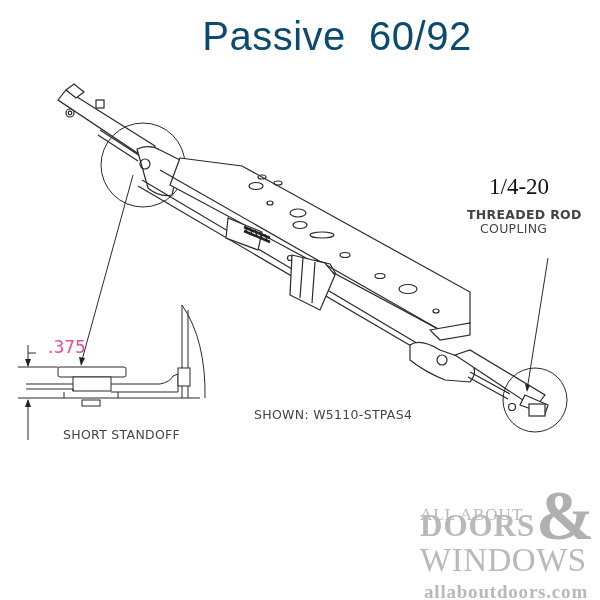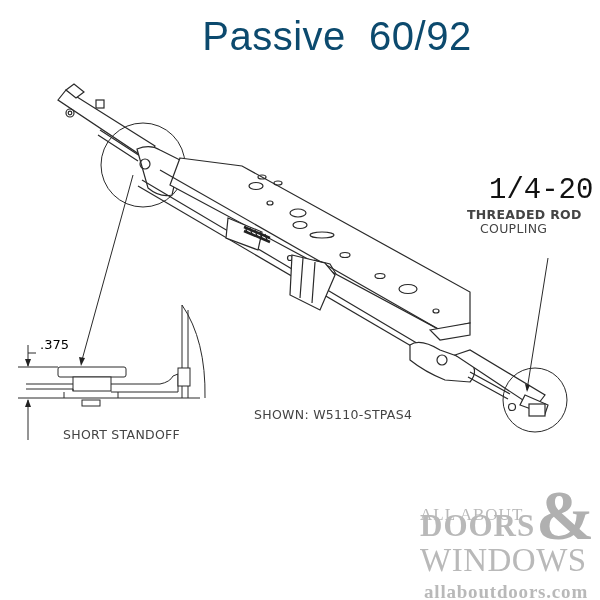--- a/index.html
+++ b/index.html
@@ -1,20 +1,20 @@
 <!DOCTYPE html>
 <html><head>
 <meta charset="utf-8">
 <style>
   html, body { margin:0; padding:0; background:#ffffff; }
   body { width:600px; height:600px; position:relative; overflow:hidden; font-family:"Liberation Sans", sans-serif; }
   .title { position:absolute; left:0; top:14px; width:600px; text-align:center; font-size:40px; color:#0c4a6e; letter-spacing:0.5px; white-space:pre;margin-left:37px; }
   .label { position:absolute; color:#444; font-family:"DejaVu Sans", sans-serif; font-size:12.5px; letter-spacing:0.3px; line-height:14px; white-space:pre; }
-  .spec { position:absolute; left:489px; top:174px; font-size:29px; color:#111; font-family:Liberation Mono, monospace; }
-  .dim { position:absolute; left:40px; top:337px; font-size:13px; color:#000000; font-family:"DejaVu Sans", sans-serif; }
+  .spec { position:absolute; left:489px; top:174px; font-size:23px; color:#111; font-family:Liberation Serif, serif; }
+  .dim { position:absolute; left:48px; top:337px; font-size:17px; color:#ec4899; font-family:"DejaVu Sans", sans-serif; }
   svg.drawing { position:absolute; left:0; top:0; }
   .logo { position:absolute; left:420px; top:484px; width:170px; color:#b9b9b9; font-family:"Liberation Serif", serif; text-align:left; }
   .logo .l1 { position:absolute; left:0; top:0; font-size:17px; letter-spacing:1px;margin-top:21px; }
   .logo .l2 { position:absolute; left:0; top:24px; font-size:31px; font-weight:bold; letter-spacing:1px; }
   .logo .l3 { position:absolute; left:0; top:58px; font-size:33px; font-weight:normal; letter-spacing:0.5px; }
   .logo .amp { position:absolute; left:116px; top:-8px; font-size:70px; font-weight:bold; color:#b0b0b0; }
   .logo .l4 { position:absolute; left:4px; top:97px; font-size:19px; font-weight:bold; letter-spacing:0.8px; }
 </style>
 </head>
 <body>

